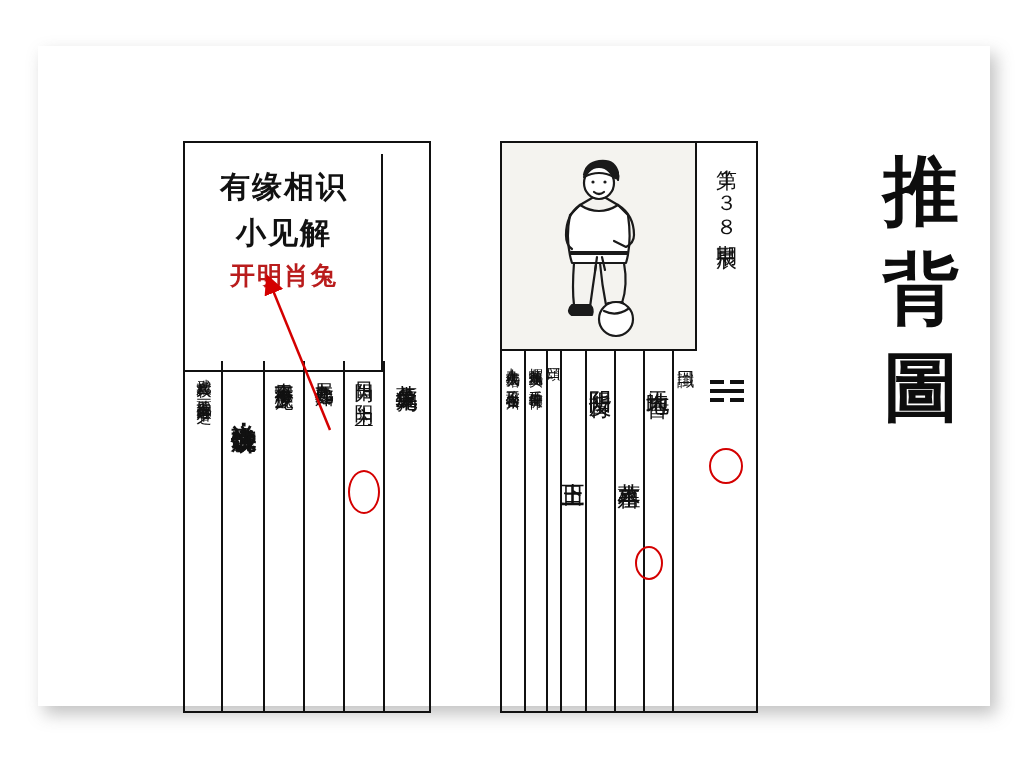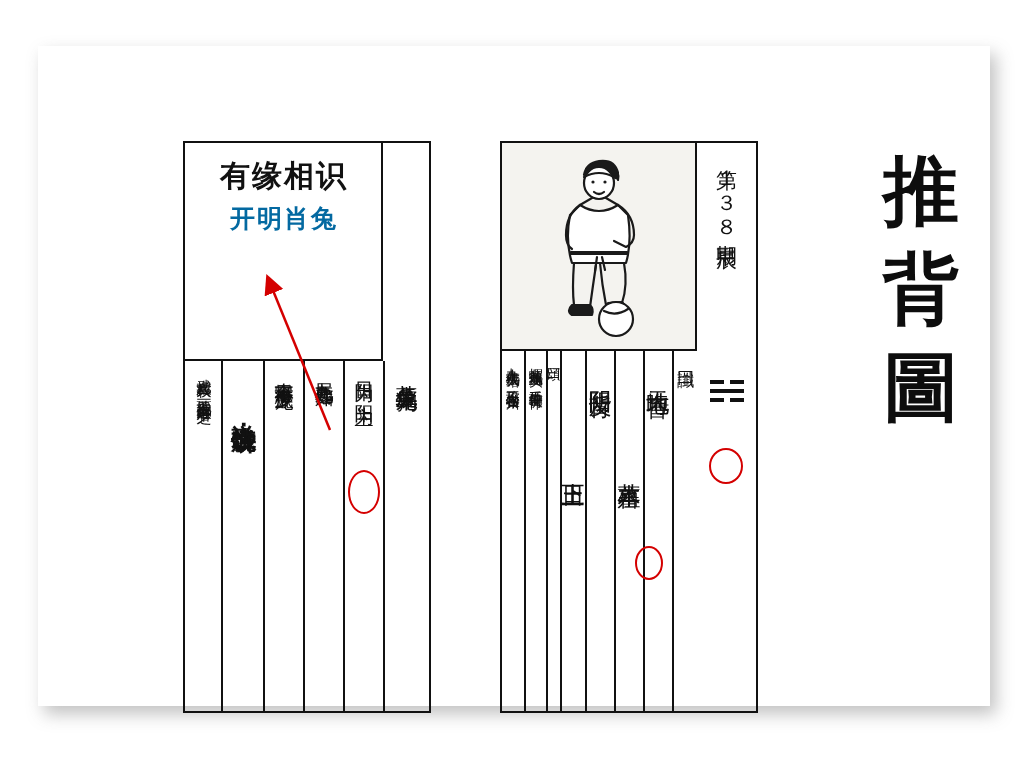--- a/index.html
+++ b/index.html
@@ -36,21 +36,21 @@
     left: 145px;
     top: 95px;
     width: 248px;
     height: 572px;
     border: 2px solid #111;
     box-sizing: border-box;
   }
   #left-top-box {
     position: absolute;
     left: 0;
-    top: 0;
+    top: 11px;
     width: 198px;
     height: 218px;
     border-right: 2px solid #111;
     border-bottom: 2px solid #111;
     box-sizing: border-box;
   }
   #left-top-right-strip {
     position: absolute;
     left: 198px;
     top: 0;
@@ -69,21 +69,21 @@
     color: #111;
     letter-spacing: 2px;
   }
   .brush-line {
     font-size: 30px;
     line-height: 46px;
     white-space: nowrap;
   }
   .brush-red {
     font-size: 25px;
-    color: #0369a1;
+    color: #b91c1c;
     font-weight: bold;
     line-height: 40px;
     letter-spacing: 2px;
     white-space: nowrap;
   }
 
   
   #left-cols {
     position: absolute;
     left: 0;
@@ -252,20 +252,21 @@
 
 <div id="page">
 
   <div id="sheet">
 
     <div id="left-table">
 
       <div id="left-top-box">
         <div class="brush-lines">
           <div class="brush-line">有缘相识</div>
+          <div class="brush-line">小见解</div>
           <div class="brush-red">开明肖兔</div>
         </div>
       </div>
 
       <div id="left-top-right-strip"></div>
 
       <div id="left-cols">
 
         <div class="vcol" style="width:46px;">
           <div class="vcol-inner">

